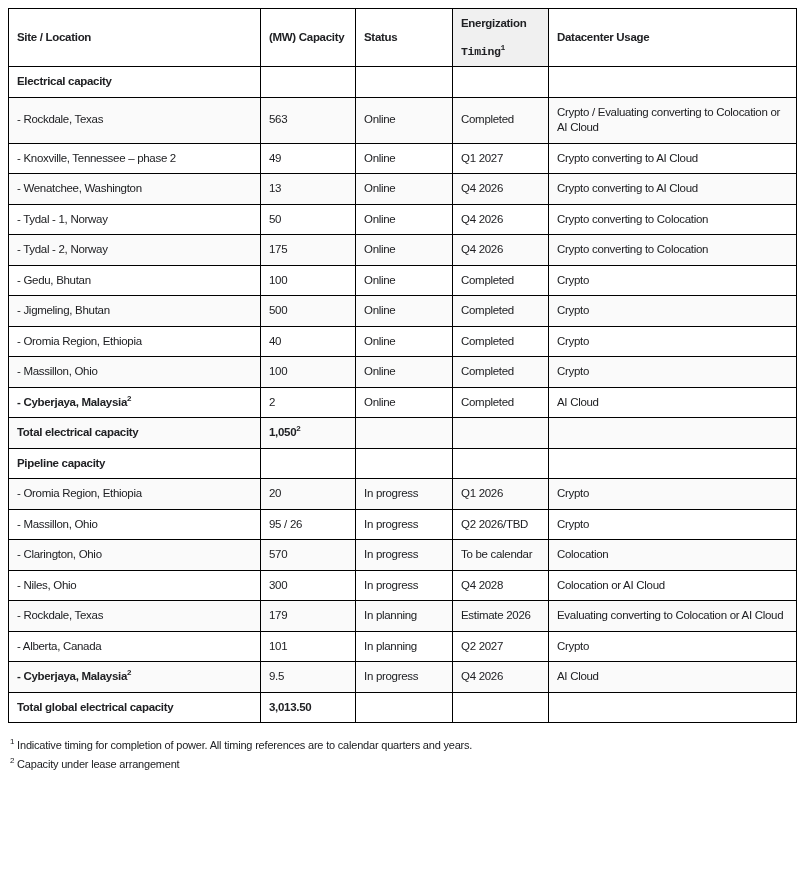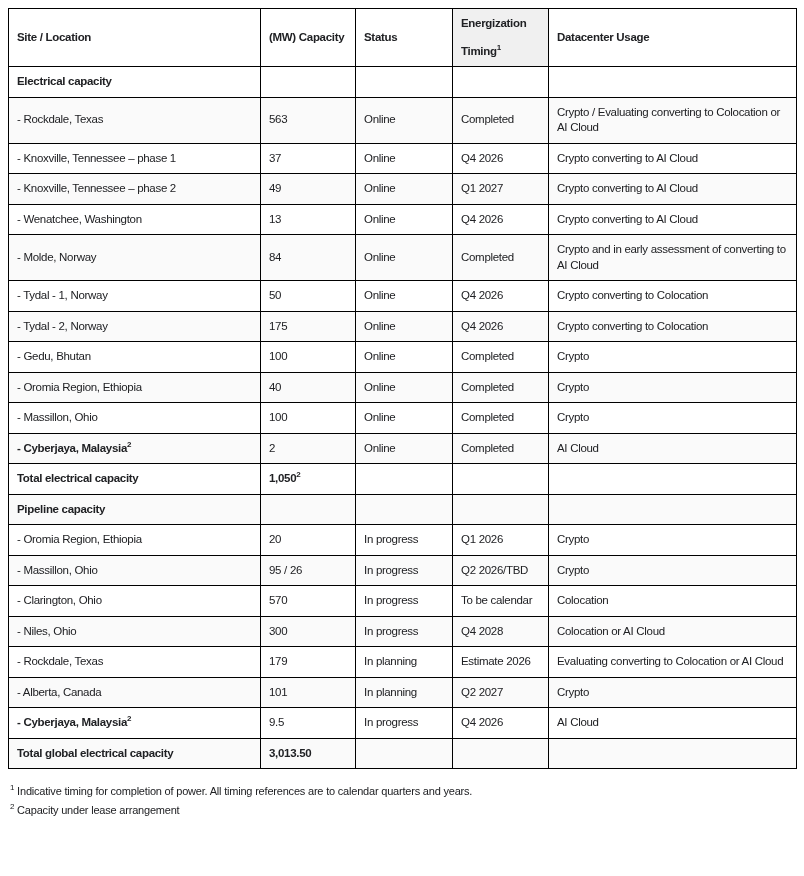--- a/index.html
+++ b/index.html
@@ -30,21 +30,21 @@
     vertical-align:middle;
     text-align:left;
     overflow-wrap:break-word;
   }
   thead th{
     font-weight:700;
     height:56px;
     margin-top:18px;
   }
   th.shaded{background:var(--header-shade);}
-  th .hdr-line2{margin-top:12px;}
+  th .hdr-line2{margin-top:12px;font-family:Liberation Mono, monospace;}
   tbody tr{height:30px;}
   tbody tr:nth-child(even) td{background:var(--alt-row);}
   td.b, tr.section td.site-cell, tr.total td.site-cell, tr.total td.cap-cell{font-weight:700;}
   sup{
     font-size:8px;
     vertical-align:super;
     line-height:0;
   }
   .footnotes{
     margin-top:13px;
@@ -99,64 +99,57 @@
           <td class="usage-cell"><span></span></td>
         </tr>
         <tr class="data">
           <td class="site-cell"><span>- Rockdale, Texas</span></td>
           <td class="cap-cell"><span>563</span></td>
           <td class="status-cell"><span>Online</span></td>
           <td class="timing-cell"><span>Completed</span></td>
           <td class="usage-cell"><span>Crypto / Evaluating converting to Colocation or AI Cloud</span></td>
         </tr>
         <tr class="data">
-          <td class="site-cell"><span>- Knoxville, Tennessee – phase 1</span></td>
-          <td class="cap-cell"><span>37</span></td>
-          <td class="status-cell"><span>Online</span></td>
-          <td class="timing-cell"><span>Q4 2026</span></td>
-          <td class="usage-cell"><span>Crypto converting to AI Cloud</span></td>
-        </tr>
-        <tr class="data">
           <td class="site-cell"><span>- Knoxville, Tennessee – phase 2</span></td>
           <td class="cap-cell"><span>49</span></td>
           <td class="status-cell"><span>Online</span></td>
           <td class="timing-cell"><span>Q1 2027</span></td>
           <td class="usage-cell"><span>Crypto converting to AI Cloud</span></td>
         </tr>
         <tr class="data">
           <td class="site-cell"><span>- Wenatchee, Washington</span></td>
           <td class="cap-cell"><span>13</span></td>
           <td class="status-cell"><span>Online</span></td>
           <td class="timing-cell"><span>Q4 2026</span></td>
           <td class="usage-cell"><span>Crypto converting to AI Cloud</span></td>
         </tr>
         <tr class="data">
-          <td class="site-cell"><span>- Molde, Norway</span></td>
-          <td class="cap-cell"><span>84</span></td>
-          <td class="status-cell"><span>Online</span></td>
-          <td class="timing-cell"><span>Completed</span></td>
-          <td class="usage-cell"><span>Crypto and in early assessment of converting to AI Cloud</span></td>
-        </tr>
-        <tr class="data">
           <td class="site-cell"><span>- Tydal - 1, Norway</span></td>
           <td class="cap-cell"><span>50</span></td>
           <td class="status-cell"><span>Online</span></td>
           <td class="timing-cell"><span>Q4 2026</span></td>
           <td class="usage-cell"><span>Crypto converting to Colocation</span></td>
         </tr>
         <tr class="data">
           <td class="site-cell"><span>- Tydal - 2, Norway</span></td>
           <td class="cap-cell"><span>175</span></td>
           <td class="status-cell"><span>Online</span></td>
           <td class="timing-cell"><span>Q4 2026</span></td>
           <td class="usage-cell"><span>Crypto converting to Colocation</span></td>
         </tr>
         <tr class="data">
           <td class="site-cell"><span>- Gedu, Bhutan</span></td>
           <td class="cap-cell"><span>100</span></td>
+          <td class="status-cell"><span>Online</span></td>
+          <td class="timing-cell"><span>Completed</span></td>
+          <td class="usage-cell"><span>Crypto</span></td>
+        </tr>
+        <tr class="data">
+          <td class="site-cell"><span>- Jigmeling, Bhutan</span></td>
+          <td class="cap-cell"><span>500</span></td>
           <td class="status-cell"><span>Online</span></td>
           <td class="timing-cell"><span>Completed</span></td>
           <td class="usage-cell"><span>Crypto</span></td>
         </tr>
         <tr class="data">
           <td class="site-cell"><span>- Oromia Region, Ethiopia</span></td>
           <td class="cap-cell"><span>40</span></td>
           <td class="status-cell"><span>Online</span></td>
           <td class="timing-cell"><span>Completed</span></td>
           <td class="usage-cell"><span>Crypto</span></td>

